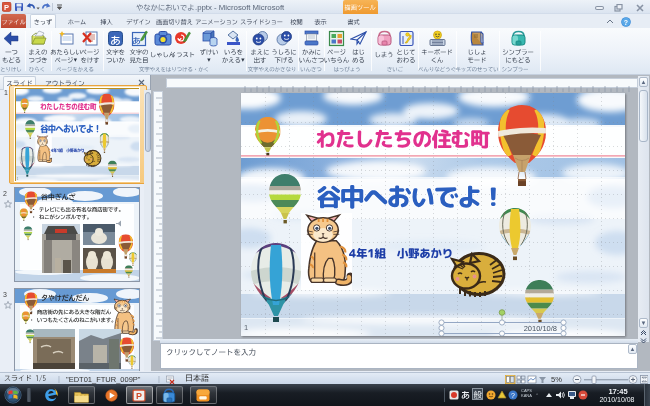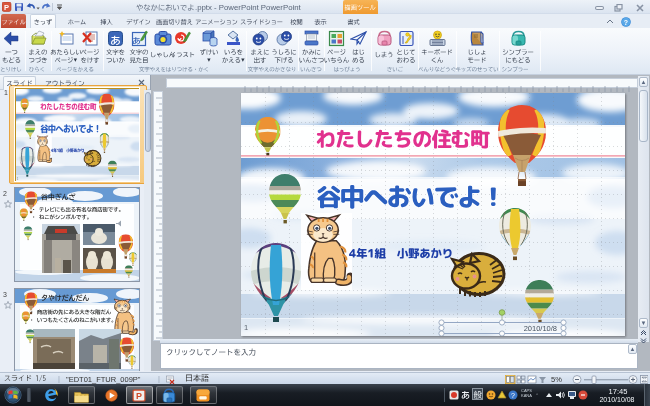--- a/index.html
+++ b/index.html
@@ -372,21 +372,21 @@
       <path id="q177" d="M395 24V8Q395 0 399 -12Q401 -19 394 -19Q376 -20 363.0 -32.5Q350 -45 349 -63Q346 -133 340 -196Q339 -215 351.0 -230.0Q363 -245 382.0 -247.0Q401 -249 416.0 -237.5Q431 -226 432 -207Q439 -127 443 -70Q443 -61 442 -56Q440 -49 447 -49H452H463Q471 -49 471 -58V-742Q471 -765 488.0 -782.0Q505 -799 528 -799H881Q904 -799 921.0 -782.0Q938 -765 938 -742V-56Q938 -49 945 -49Q964 -49 977.0 -36.0Q990 -23 990 -4V24Q990 47 973.0 64.0Q956 81 933 81H452Q429 81 412.0 64.0Q395 47 395 24ZM618 -664V-555Q618 -547 627 -547H775Q783 -547 783 -555V-664Q783 -672 775 -672H627Q618 -672 618 -664ZM618 -416V-307Q618 -298 627 -298H775Q783 -298 783 -307V-416Q783 -424 775 -424H627Q618 -424 618 -416ZM618 -167V-58Q618 -49 627 -49H775Q783 -49 783 -58V-167Q783 -176 775 -176H627Q618 -176 618 -167ZM222 97Q199 97 182.0 80.0Q165 63 165 40V-268Q165 -275 157 -275L93 -271Q70 -270 53.0 -285.5Q36 -301 35 -324L34 -354Q33 -378 49.5 -395.0Q66 -412 89 -414L135 -416Q140 -416 142 -420Q144 -425 142 -427Q108 -473 60 -535Q25 -580 44 -633L62 -683Q68 -699 84.0 -701.5Q100 -704 111 -691Q113 -689 115.5 -689.5Q118 -690 119 -692Q152 -768 155 -777Q163 -799 184.0 -810.0Q205 -821 228 -814L241 -810Q263 -803 272.5 -783.0Q282 -763 273 -742Q230 -645 200 -586Q196 -576 200 -571Q202 -568 207.0 -561.5Q212 -555 214 -552Q215 -550 219.0 -550.0Q223 -550 224 -553Q270 -633 292 -674Q303 -695 326.0 -703.5Q349 -712 371 -704L381 -700Q402 -692 410.0 -671.0Q418 -650 408 -630Q375 -572 347 -524Q345 -519 351 -518L361 -521Q384 -527 404.5 -515.0Q425 -503 431 -480Q458 -374 467 -332Q471 -313 460.0 -297.0Q449 -281 429 -277L402 -271Q383 -268 378 -287Q378 -290 374 -290L327 -287Q318 -287 318 -278V40Q318 63 301.5 80.0Q285 97 262 97ZM291 -432Q289 -430 290.5 -427.5Q292 -425 295 -425L335 -427Q339 -427 341.0 -430.5Q343 -434 342 -437Q338 -453 330 -483Q329 -485 327.0 -485.5Q325 -486 323 -484Q317 -476 307.0 -458.0Q297 -440 291 -432ZM27 -14Q35 -73 45 -193Q46 -213 62.0 -226.5Q78 -240 98.0 -238.0Q118 -236 131.0 -221.0Q144 -206 143 -186Q138 -106 124 2Q121 22 104.5 34.0Q88 46 68.0 43.0Q48 40 36.0 23.0Q24 6 27 -14Z"></path>
       <path id="q179" d="M543 -817Q566 -817 583.0 -800.0Q600 -783 600 -760V-87Q600 -41 598.5 -14.5Q597 12 590.0 34.5Q583 57 573.5 67.0Q564 77 541.5 84.5Q519 92 494.5 93.5Q470 95 426 95Q398 95 316 92Q292 91 275.0 74.0Q258 57 256 33L255 8Q254 -14 269.5 -30.5Q285 -47 308 -46Q377 -43 396 -43Q425 -43 430.5 -48.5Q436 -54 436 -84V-760Q436 -783 453.0 -800.0Q470 -817 493 -817ZM72 -117Q50 -124 40.5 -144.5Q31 -165 39 -187Q102 -356 137 -542Q141 -565 160.5 -578.5Q180 -592 203 -588L243 -581Q266 -577 279.5 -557.0Q293 -537 289 -514Q256 -326 189 -139Q181 -117 159.5 -106.0Q138 -95 115 -103ZM830 -136Q781 -334 722 -512Q715 -534 725.0 -554.5Q735 -575 758 -582L799 -595Q822 -602 843.5 -591.0Q865 -580 872 -558Q938 -369 985 -175Q990 -152 978.0 -132.0Q966 -112 943 -106L898 -94Q876 -88 855.5 -100.5Q835 -113 830 -136Z"></path>
       <path id="q180" d="M45 17 43 -4Q41 -27 56.0 -44.5Q71 -62 94 -64Q132 -66 210 -72Q219 -72 219 -82V-146Q219 -154 210 -154H110Q87 -154 70.5 -171.0Q54 -188 54 -211V-215Q54 -238 70.5 -255.0Q87 -272 110 -272H210Q219 -272 219 -280V-326Q219 -335 210 -335H184H120Q97 -335 80.5 -352.0Q64 -369 64 -392V-747Q64 -770 80.5 -786.5Q97 -803 120 -803H460Q483 -803 500.0 -786.5Q517 -770 517 -747V-436Q517 -430 524 -432Q536 -437 547 -437H666Q668 -437 669.0 -439.5Q670 -442 668 -443Q642 -469 592 -517Q575 -533 574.0 -557.0Q573 -581 588 -599L600 -614Q615 -632 638.0 -633.0Q661 -634 677 -617Q683 -611 695.0 -599.5Q707 -588 712 -583Q718 -577 724 -583Q756 -618 788 -656Q793 -663 785 -663H602Q579 -663 562.0 -680.0Q545 -697 545 -720V-737Q545 -760 562.0 -776.5Q579 -793 602 -793H894Q917 -793 933.5 -776.5Q950 -760 950 -737V-720Q950 -662 917 -617Q872 -555 813 -490Q808 -484 813 -477Q835 -455 845 -443Q850 -437 859 -437H922Q945 -437 962.0 -420.0Q979 -403 979 -380V-360Q979 -302 960 -249Q938 -189 917 -145Q907 -124 884.5 -117.5Q862 -111 842 -123L792 -153Q790 -155 787.0 -153.0Q784 -151 784 -148V-93Q784 -37 781.5 -8.0Q779 21 774.0 43.5Q769 66 754.0 74.0Q739 82 721.0 85.0Q703 88 666 88Q655 88 589 86Q565 85 548.0 68.0Q531 51 529 27L528 6V0Q528 -2 527.5 -2.5Q527 -3 526 -2Q509 23 481 26Q298 50 106 68Q83 70 65.0 55.0Q47 40 45 17ZM784 -295V-182Q784 -180 786.0 -180.0Q788 -180 789 -181Q819 -235 843 -295Q847 -303 838 -303H793Q784 -303 784 -295ZM485 -341Q473 -335 460 -335H376Q367 -335 367 -326V-280Q367 -272 376 -272H474Q497 -272 513.5 -255.0Q530 -238 530 -215V-211Q530 -188 513.5 -171.0Q497 -154 474 -154H376Q367 -154 367 -146V-94Q367 -86 376 -86Q394 -88 428.5 -91.5Q463 -95 479 -96Q502 -98 519.0 -83.0Q536 -68 536 -46V-38V-29Q536 -28 537.0 -27.5Q538 -27 539 -28Q556 -48 581 -47Q594 -46 612 -46Q628 -46 631.0 -51.5Q634 -57 634 -87V-295Q634 -303 625 -303H547Q512 -303 496 -336Q492 -344 485 -341ZM360 -672V-618Q360 -610 369 -610H395Q404 -610 404 -618V-672Q404 -681 395 -681H369Q360 -681 360 -672ZM360 -509V-454Q360 -445 369 -445H395Q404 -445 404 -454V-509Q404 -518 395 -518H369Q360 -518 360 -509ZM184 -672V-618Q184 -610 192 -610H217Q225 -610 225 -618V-672Q225 -681 217 -681H192Q184 -681 184 -672ZM217 -445Q225 -445 225 -454V-509Q225 -518 217 -518H192Q184 -518 184 -509V-454Q184 -445 192 -445Z"></path>
       <path id="q181" d="M311 -309Q230 -258 230 -185Q230 -146 248.5 -124.5Q267 -103 300 -103Q302 -103 305.0 -103.5Q308 -104 309 -104Q318 -104 318 -113V-306Q318 -314 311 -309ZM558 -370Q514 -370 473 -364Q465 -362 465 -355V-197Q465 -195 467.5 -194.0Q470 -193 471 -195Q536 -263 581 -362Q582 -365 580.0 -367.5Q578 -370 575 -370ZM283 33Q190 33 133.5 -21.0Q77 -75 77 -168Q77 -269 138.0 -347.5Q199 -426 311 -467Q318 -470 318 -478V-565Q318 -573 310 -573H180Q157 -573 140.0 -590.0Q123 -607 123 -630V-645Q123 -668 140.0 -685.0Q157 -702 180 -702H310Q318 -702 318 -710V-752Q318 -775 335.0 -791.5Q352 -808 375 -808H408Q431 -808 448.0 -791.5Q465 -775 465 -752V-710Q465 -702 474 -702H820Q843 -702 860.0 -685.0Q877 -668 877 -645V-630Q877 -607 860.0 -590.0Q843 -573 820 -573H474Q465 -573 465 -565V-510Q465 -503 473 -503Q509 -507 558 -507Q734 -507 828.5 -430.5Q923 -354 923 -222Q923 -119 860.5 -42.5Q798 34 688 69Q666 76 645.0 64.0Q624 52 617 29L608 1Q601 -20 612.0 -40.5Q623 -61 645 -70Q702 -94 736.0 -135.0Q770 -176 770 -222Q770 -288 728 -325Q723 -330 719 -321Q648 -152 530.5 -59.5Q413 33 283 33Z"></path>
       <path id="q182" d="M121 -493Q98 -493 81.5 -510.0Q65 -527 65 -550V-573Q65 -596 81.5 -613.0Q98 -630 121 -630H227Q235 -630 237 -639Q240 -652 261 -769Q265 -793 284.0 -808.0Q303 -823 327 -821L356 -819Q379 -817 394.0 -799.0Q409 -781 405 -759Q399 -718 385 -638Q383 -630 392 -630H440Q510 -630 541.5 -629.5Q573 -629 607.5 -615.5Q642 -602 651.0 -590.5Q660 -579 670.5 -534.0Q681 -489 681.0 -449.5Q681 -410 681 -318Q681 53 500 53Q438 53 339 27Q316 21 304.5 0.0Q293 -21 299 -45L306 -73Q312 -95 332.0 -106.0Q352 -117 375 -111Q443 -93 466 -93Q474 -93 481.5 -100.5Q489 -108 496.0 -126.5Q503 -145 508.0 -172.5Q513 -200 516.5 -244.0Q520 -288 520 -343Q520 -455 510.5 -474.0Q501 -493 446 -493H364Q355 -493 353 -485Q294 -230 205 9Q197 31 175.5 41.5Q154 52 131 44L104 36Q82 29 72.0 7.5Q62 -14 70 -36Q152 -265 204 -486Q206 -493 197 -493ZM824 -214Q770 -415 701 -605Q694 -626 704.5 -646.0Q715 -666 737 -672L775 -683Q798 -689 819.5 -678.0Q841 -667 849 -644Q918 -449 972 -250Q978 -228 966.0 -207.5Q954 -187 931 -182L893 -173Q870 -168 850.0 -180.0Q830 -192 824 -214Z"></path>
       <path id="q183" d="M223 -258Q200 -258 183.0 -275.0Q166 -292 166 -315V-710Q166 -733 183.0 -750.0Q200 -767 223 -767H267Q290 -767 306.5 -750.5Q323 -734 323 -711V-600Q323 -599 324.0 -599.0Q325 -599 325 -600Q432 -747 592 -747Q720 -747 795.0 -659.0Q870 -571 870 -412Q870 -176 741.0 -62.0Q612 52 332 62Q308 63 291.0 47.0Q274 31 272 7L270 -25Q269 -48 285.0 -65.0Q301 -82 324 -83Q534 -90 617.0 -165.0Q700 -240 700 -412Q700 -593 575 -593Q487 -593 414.5 -514.5Q342 -436 324 -315Q320 -291 302.5 -274.5Q285 -258 262 -258Z"></path>
 </defs>
 </svg>
 <div id="app">
   <div class="abs" id="titlebar"></div>
-  <div class="abs" style="left:195px;top:3px;font-size:7.8px;color:#5A6678;font-family:'Liberation Sans',sans-serif;">.pptx  -  PowerPoint PowerPoint</div>
+  <div class="abs" style="left:195px;top:3px;font-size:7.8px;color:#5A6678;font-family:'Liberation Sans',sans-serif;">.pptx  -  Microsoft Microsoft</div>
   <svg class="abs" style="left:2px;top:2px" width="62" height="11" viewBox="0 0 62 11">
    <rect x="0" y="0" width="9" height="9.5" rx="2" fill="#D8573E" stroke="#B03A24" stroke-width="0.6"></rect>
    <text x="4.5" y="7.5" font-size="7.5" font-weight="bold" fill="#fff" text-anchor="middle" font-family="Liberation Sans">P</text>
    <rect x="13" y="1" width="8" height="8" rx="1" fill="#3A5BBF"></rect>
    <rect x="14.5" y="1.5" width="5" height="3" fill="#E8EDF5"></rect>
    <rect x="15" y="5.5" width="4" height="3.5" fill="#C8D4E8"></rect>
    <path d="M26.5,3.5 C29.5,2 32,3.5 32.3,6.5" stroke="#2E56B0" stroke-width="1.7" fill="none"></path>
    <path d="M28,1 L24.5,4.2 L28.8,5.8 Z" fill="#2E56B0"></path>
    <path d="M34.5,5.5 l1.6,2 1.6,-2 z" fill="#555"></path>
    <path d="M46.5,3.5 C43.5,2 41,3.5 40.7,6.5" stroke="#4A72C8" stroke-width="1.7" fill="none"></path>
@@ -993,21 +993,21 @@
       </svg>
    <svg class="abs" style="left:567px;top:6px" width="10" height="10" viewBox="0 0 10 10">
         <rect x="1" y="1" width="8" height="6" rx="1" fill="#E8ECF0"></rect>
         <rect x="3" y="7" width="4" height="2" fill="#E8ECF0"></rect>
         <rect x="2" y="2" width="6" height="4" fill="#3A5A88"></rect>
       </svg>
    <svg class="abs" style="left:578px;top:6px" width="10" height="10" viewBox="0 0 10 10">
         <circle cx="5" cy="5" r="4.5" fill="#D84A3A"></circle>
         <path d="M3,5 h4" stroke="#fff" stroke-width="1.2"></path>
       </svg>
-   <div class="abs" style="left:600px;top:3px;width:36px;font-size:7.5px;color:#F0F4F8;text-align:center;">17:45</div>
+   <div class="abs" style="left:600px;top:3px;width:36px;font-size:7.5px;color:#F0F4F8;text-align:center;font-weight:bold;">17:45</div>
    <div class="abs" style="left:592px;top:12px;width:50px;font-size:7px;color:#F0F4F8;text-align:center;">2010/10/08</div>
    <div class="abs" style="left:644px;top:0;width:6px;height:22px;background:linear-gradient(90deg,#2A323C,#3A434E);border-left:1px solid #5A646E;"></div>
   </div>
 
 <svg id="txov" style="position:absolute;left:0;top:0;pointer-events:none" width="650" height="406">
       <g fill="#5A6678">
         <use href="#q0" transform="translate(136 10.3) scale(0.003564)"></use>
         <use href="#q1" transform="translate(143.3 10.3) scale(0.003564)"></use>
         <use href="#q2" transform="translate(150.6 10.3) scale(0.003564)"></use>
         <use href="#q3" transform="translate(157.9 10.3) scale(0.003564)"></use>

